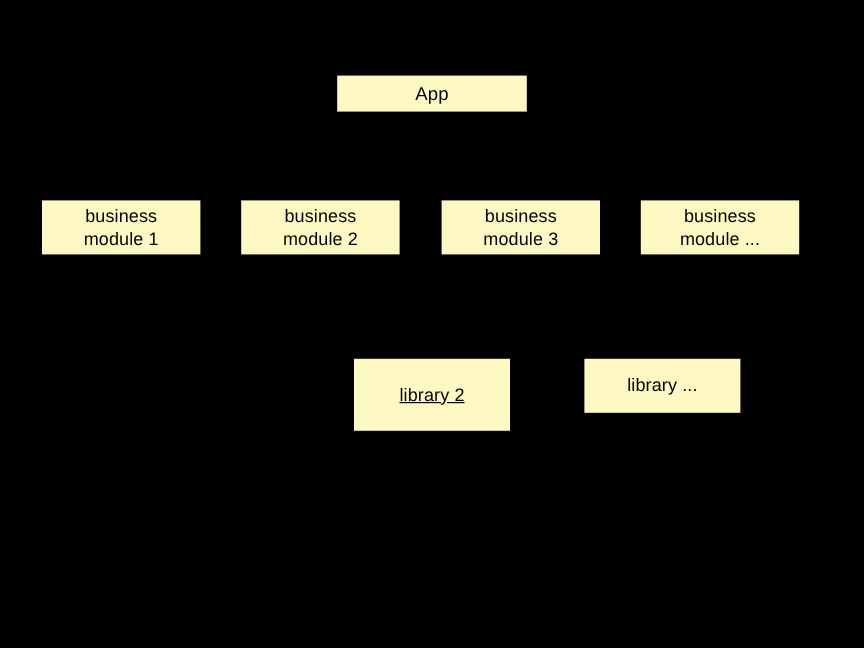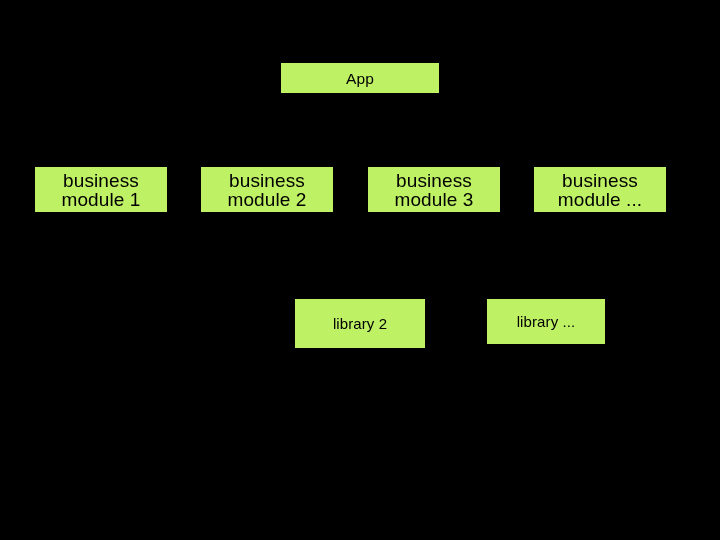--- a/index.html
+++ b/index.html
@@ -16,21 +16,21 @@
   }
   #diagram-canvas {
     position: relative;
     width: 720px;
     height: 540px;
     background: #000000;
   }
   .node {
     position: absolute;
     box-sizing: border-box;
-    background: #bef264;
+    background: #fef9c3;
     color: #000000;
     display: flex;
     align-items: center;
     justify-content: center;
     text-align: center;
     font-size: 15px;
     line-height: 19px;
     letter-spacing: 0.1px;
     white-space: pre-line;
     padding: 0 4px;
@@ -38,21 +38,21 @@
   .node-label {
     display: block;
     white-space: pre-line;
   }
   
   .tier-app {
     font-size: 15.5px;
   }
   
   .tier-module {
-    font-size: 19px;
+    font-size: 15px;
   }
   
   .tier-library {
     font-size: 15px;
   }
 </style>
 </head>
 <body>
 
 <div id="diagram-canvas">
@@ -75,21 +75,21 @@
     <span class="node-label">business
 module 3</span>
   </div>
 
   <div class="node tier-module" style="left:534px; top:167px; width:132px; height:45px;">
     <span class="node-label">business
 module ...</span>
   </div>
 
 
-  <div class="node tier-library" style="left:295px; top:299px; width:130px; height:49px;">
+  <div class="node tier-library" style="left:295px; top:299px; width:130px; height:60px;text-decoration:underline;">
     <span class="node-label">library 2</span>
   </div>
 
-  <div class="node tier-library" style="left:487px; top:299px; width:118px; height:45px;">
+  <div class="node tier-library" style="left:487px; top:299px; width:130px; height:45px;">
     <span class="node-label">library ...</span>
   </div>
 
 </div>
 
 </body></html>

